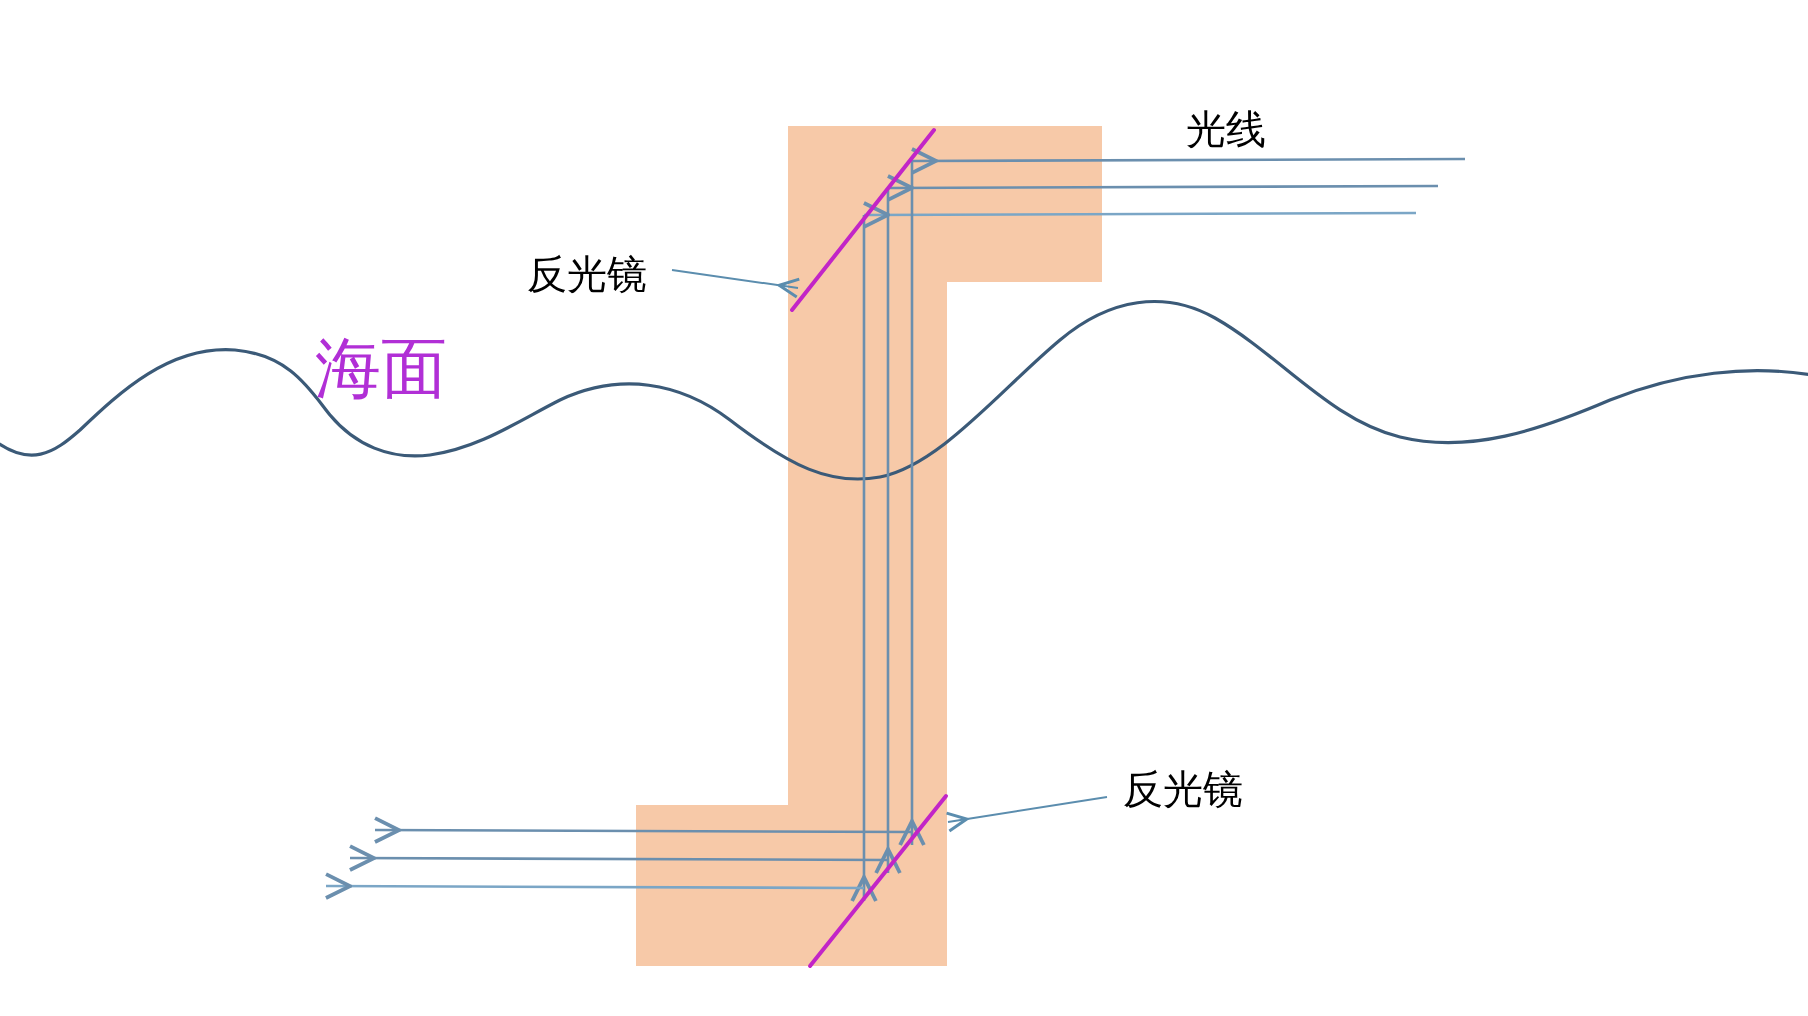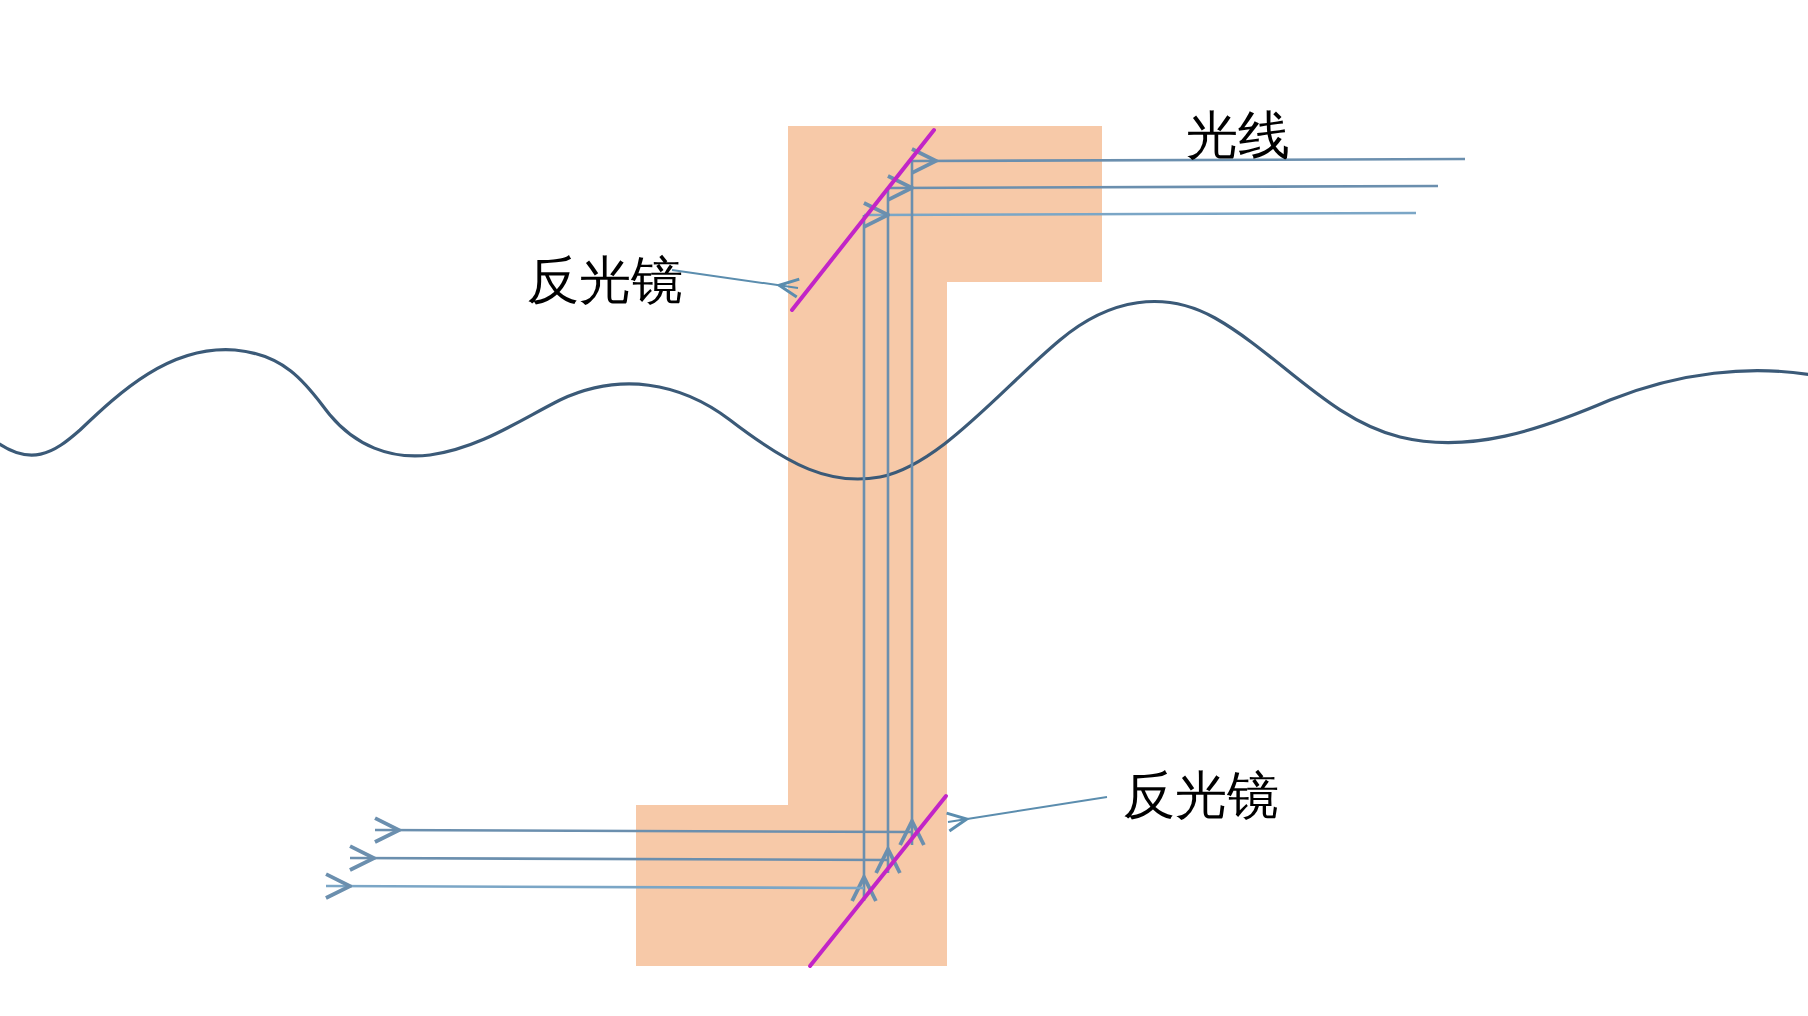--- a/index.html
+++ b/index.html
@@ -27,21 +27,21 @@
     width: 1808px;
     height: 1016px;
   }
   .lbl {
     position: absolute;
     white-space: nowrap;
     line-height: 1;
   }
   .lbl-black {
     color: #000000;
-    font-size: 52px;
+    font-size: 40px;
     font-family: "Liberation Sans", sans-serif;
   }
   .lbl-sea {
     color: #b12fd6;
     font-size: 66px;
     font-family: "Liberation Sans", sans-serif;
   }
   #lbl-mirror-top  { left: 527px; top: 254px; }
   #lbl-ray         { left: 1186px; top: 109px; }
   #lbl-mirror-bot  { left: 1123px; top: 769px; }
@@ -111,14 +111,15 @@
     <line x1="1107" y1="797" x2="948" y2="822" stroke="#5b8dae" stroke-width="2" marker-end="url(#arrowLeader)"></line>
 
   </svg>
 
   <div class="lbl lbl-black" id="lbl-mirror-top">反光镜</div>
 
   <div class="lbl lbl-black" id="lbl-ray">光线</div>
 
   <div class="lbl lbl-black" id="lbl-mirror-bot">反光镜</div>
 
+  <div class="lbl lbl-sea" id="lbl-sea-surface">海面</div>
 
 </div>
 
 </body></html>

